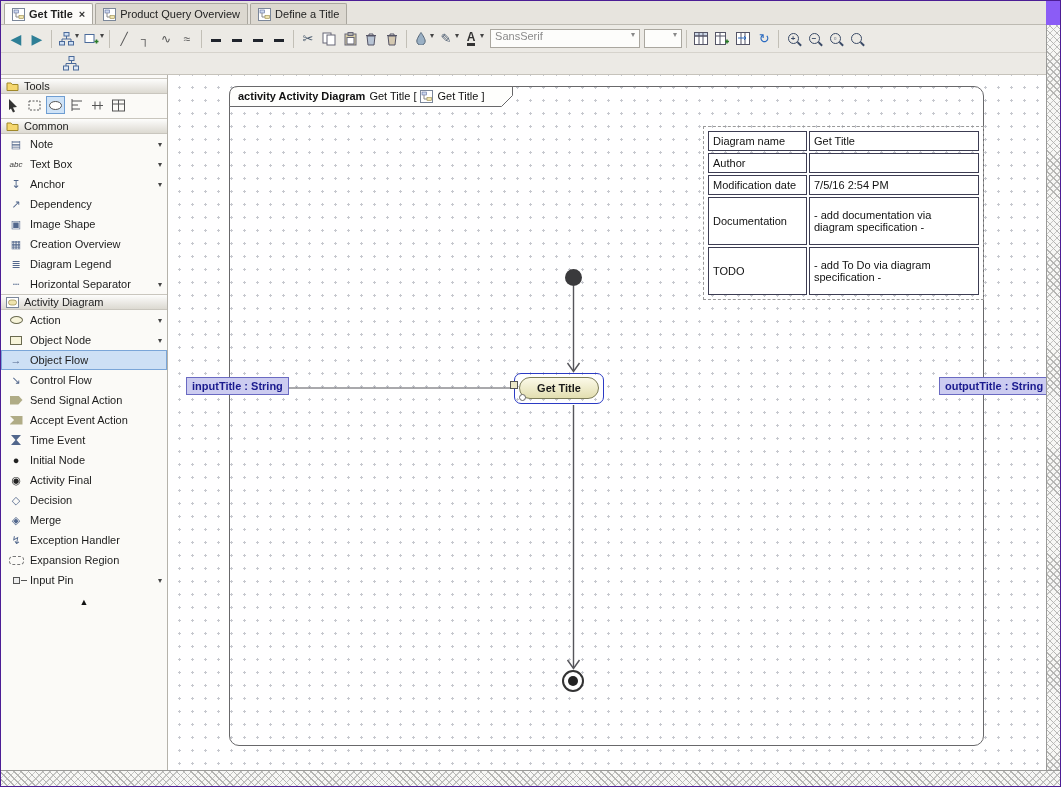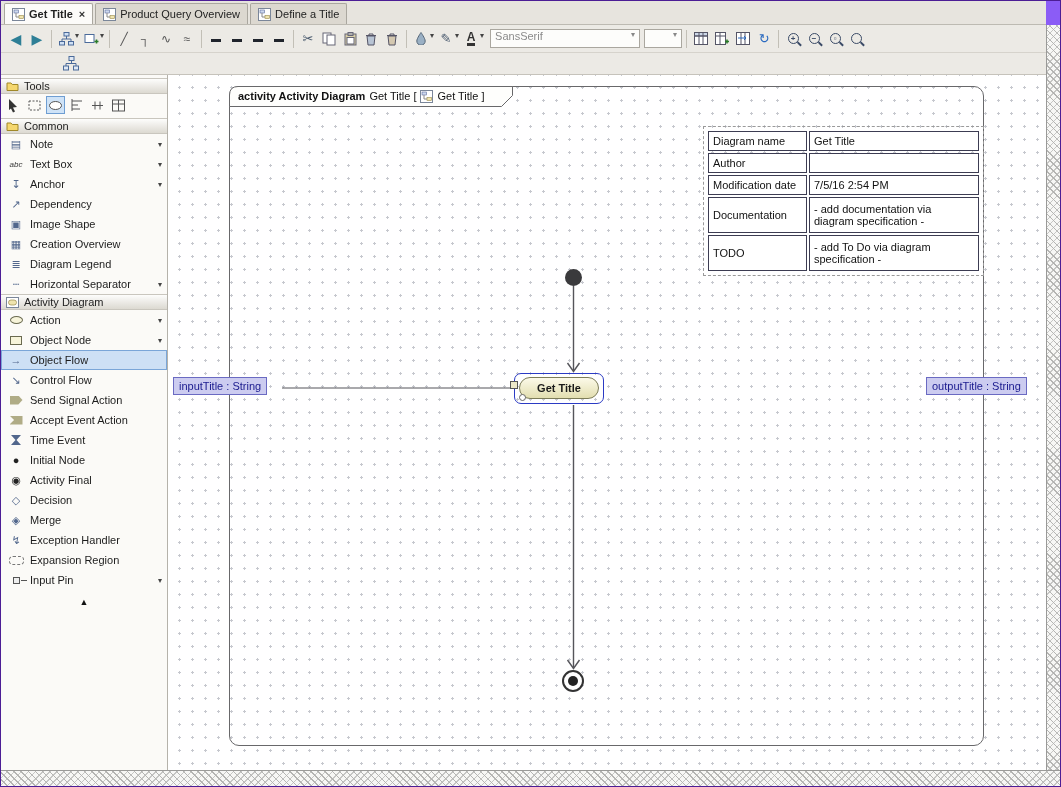--- a/index.html
+++ b/index.html
@@ -72,39 +72,39 @@
            border:1px solid #68686a; border-radius:10px; }
   .frame-title { position:absolute; left:-1px; top:-1px; width:284px; height:21px; }
   .frame-title .ft-text { position:absolute; left:9px; top:0; height:20px; display:flex; align-items:center;
            gap:4px; font-size:11px; color:#111; white-space:nowrap; }
   .info-table { position:absolute; left:538px; top:54px; border-collapse:separate; border-spacing:2px;
                 outline:1px dashed #9a9a9a; outline-offset:2px; }
   .info-table td { border:1px solid #3c3c52; background:#fff; font-size:11px; color:#111;
                    padding:2px 4px; vertical-align:middle;margin-top:44px; }
   .info-table td.k { width:99px; height:20px; }
   .info-table td.v { width:170px; }
-  .info-table tr.tall td { height:36px; }
+  .info-table tr.tall td { height:48px; }
   .initial-node { position:absolute; left:397px; top:194px; width:17px; height:17px;
                   border-radius:50%; background:#3a3a3c; }
   .final-node { position:absolute; left:394px; top:595px; width:22px; height:22px;
                 border:2px solid #333; border-radius:50%; background:#fff;
                 display:flex; align-items:center; justify-content:center; }
   .final-node i { width:10px; height:10px; border-radius:50%; background:#222; }
   .action-sel { position:absolute; left:346px; top:298px; width:90px; height:31px;
                 border:1px solid #2b3bc4; border-radius:7px; }
   .action-node { position:absolute; left:4px; top:3px; right:4px; bottom:4px;
                  background:linear-gradient(#fcfae9,#e2deb0); border:1px solid #7c7c58; border-radius:11px;
                  display:flex; align-items:center; justify-content:center;
                  font-size:11px; font-weight:bold; color:#1a1a1a; }
   .action-pin { position:absolute; left:342px; top:306px; width:8px; height:8px;
                 background:#ece8c8; border:1px solid #555; }
   .pin-handle { position:absolute; left:351px; top:319px; width:7px; height:7px;
                 border:1px solid #666; border-radius:50%; background:#fff; }
-  .flow-label { position:absolute; background:#ccccf0; border:1px solid #6a6ac2; font-weight:normal;
-                color:#1a1a8e; font-size:11px; padding:2px 5px; white-space:nowrap; }
+  .flow-label { position:absolute; background:#ccccf0; border:1px solid #6a6ac2; font-weight:bold;
+                color:#1a1a8e; font-size:11px; padding:2px 5px; white-space:nowrap;margin-left:13px; }
   .flow-label.in { left:5px; top:302px; }
   .flow-label.out { left:758px; top:302px; }
   svg.flows { position:absolute; left:0; top:0; width:100%; height:100%; pointer-events:none; }
 
   
   .edge-right { position:absolute; top:24px; right:0; width:14px; bottom:0; background:#f7f7f5; border-left:1px solid #9a9a98;
     background-image:repeating-linear-gradient(45deg,transparent 0 4px,#b4b4b2 4px 5px),
                      repeating-linear-gradient(-45deg,transparent 0 4px,#c6c6c4 4px 5px); }
   .edge-bottom { position:absolute; left:0; right:0; bottom:0; height:16px; background:#f7f7f5; border-top:1px solid #9a9a98;
     background-image:repeating-linear-gradient(45deg,transparent 0 4px,#b4b4b2 4px 5px),

